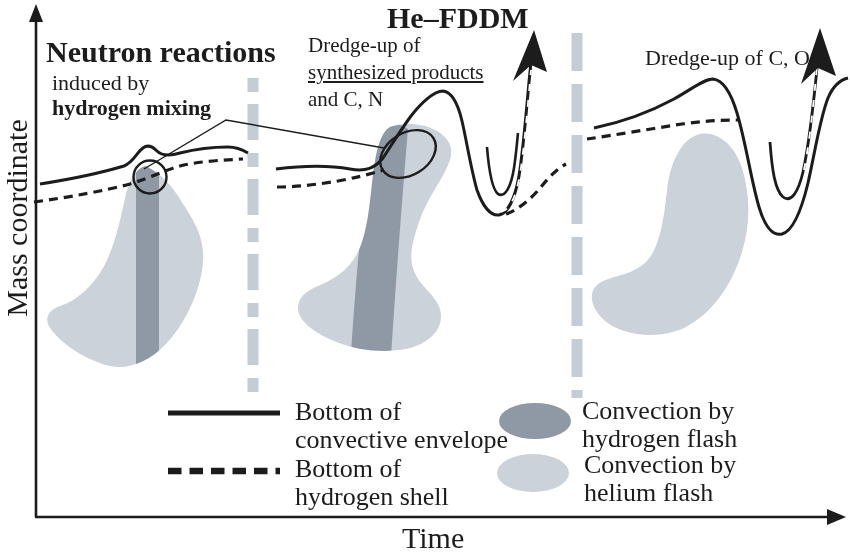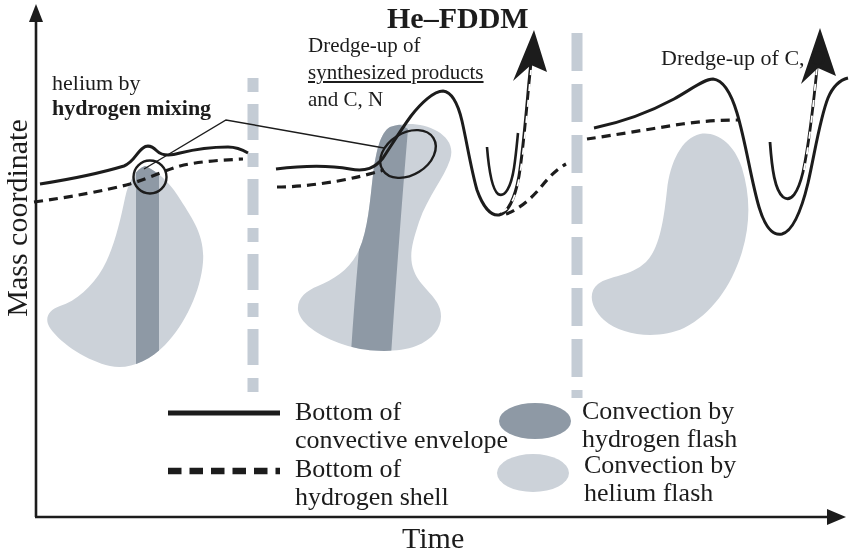--- a/index.html
+++ b/index.html
@@ -78,29 +78,30 @@
 
     <path class="ln" stroke-width="5" d="M 168 413 H 280"></path>
     <path class="ln" stroke-width="6.5" stroke-dasharray="13.5 8" d="M 168 471 H 280"></path>
     <ellipse class="stripe" cx="535" cy="421" rx="36" ry="18"></ellipse>
     <ellipse class="blob" cx="533" cy="473" rx="36" ry="19"></ellipse>
   </svg>
 
   <div id="y-label" class="txt axis-label">Mass coordinate</div>
   <div class="txt axis-label" style="left:402px;top:520px;">Time</div>
 
-  <div class="txt sub" style="left:52px;top:70px;">helium by</div>
+  <div class="txt panel-title" style="left:46px;top:34px;">Neutron reactions</div>
+  <div class="txt sub" style="left:52px;top:70px;">induced by</div>
   <div class="txt sub" style="left:52px;top:95px;font-weight:bold;">hydrogen mixing</div>
 
   <div class="txt panel-title" style="left:387px;top:0px;">He–FDDM</div>
   <div class="txt sub2" style="left:308px;top:32px;">Dredge-up of</div>
   <div class="txt sub2" style="left:308px;top:59px;text-decoration:underline;">synthesized products</div>
   <div class="txt sub2" style="left:308px;top:86px;text-align:right;">and C, N</div>
 
-  <div class="txt sub" style="left:661px;top:45px;">Dredge-up of C, O</div>
+  <div class="txt sub" style="left:645px;top:45px;">Dredge-up of C, O</div>
 
   <div class="txt legend-label" style="left:295px;top:398px;">
     <span>Bottom of</span>
     <span>convective envelope</span>
   </div>
   <div class="txt legend-label" style="left:295px;top:455px;">
     <span>Bottom of</span>
     <span>hydrogen shell</span>
   </div>
   <div class="txt legend-label" style="left:582px;top:397px;">

